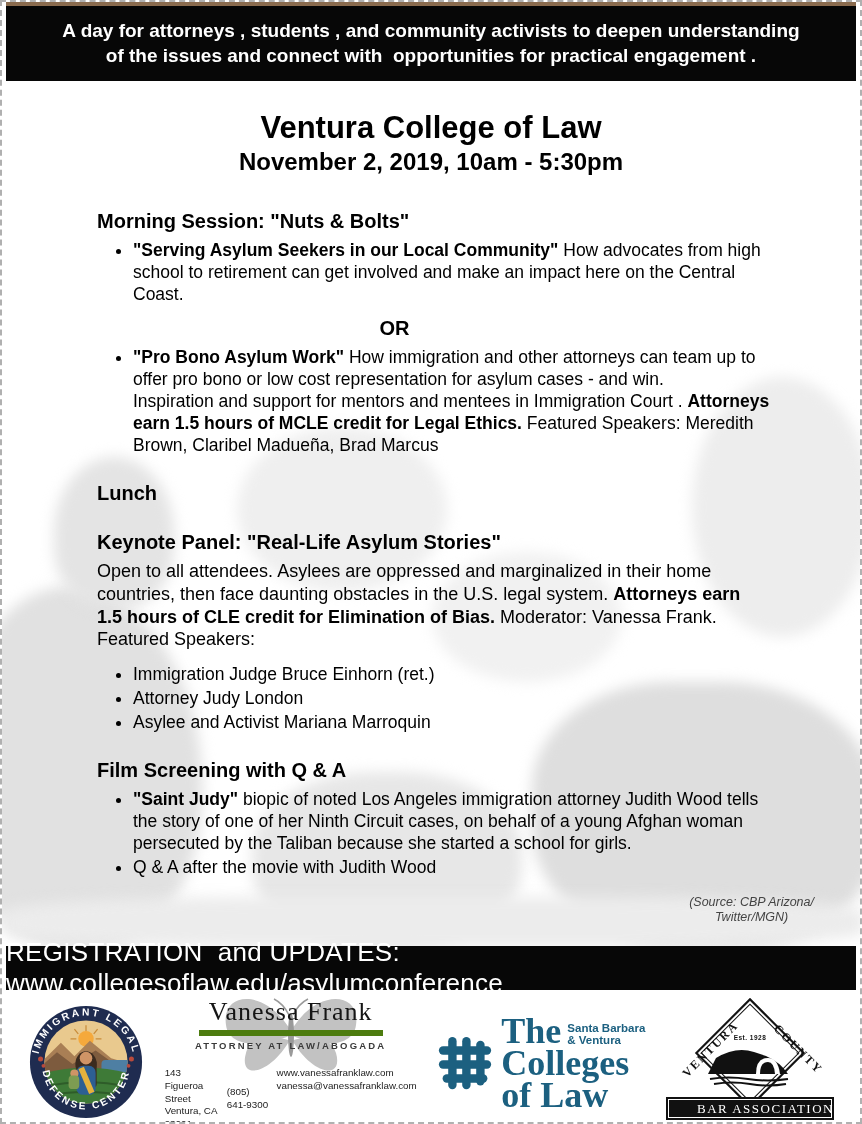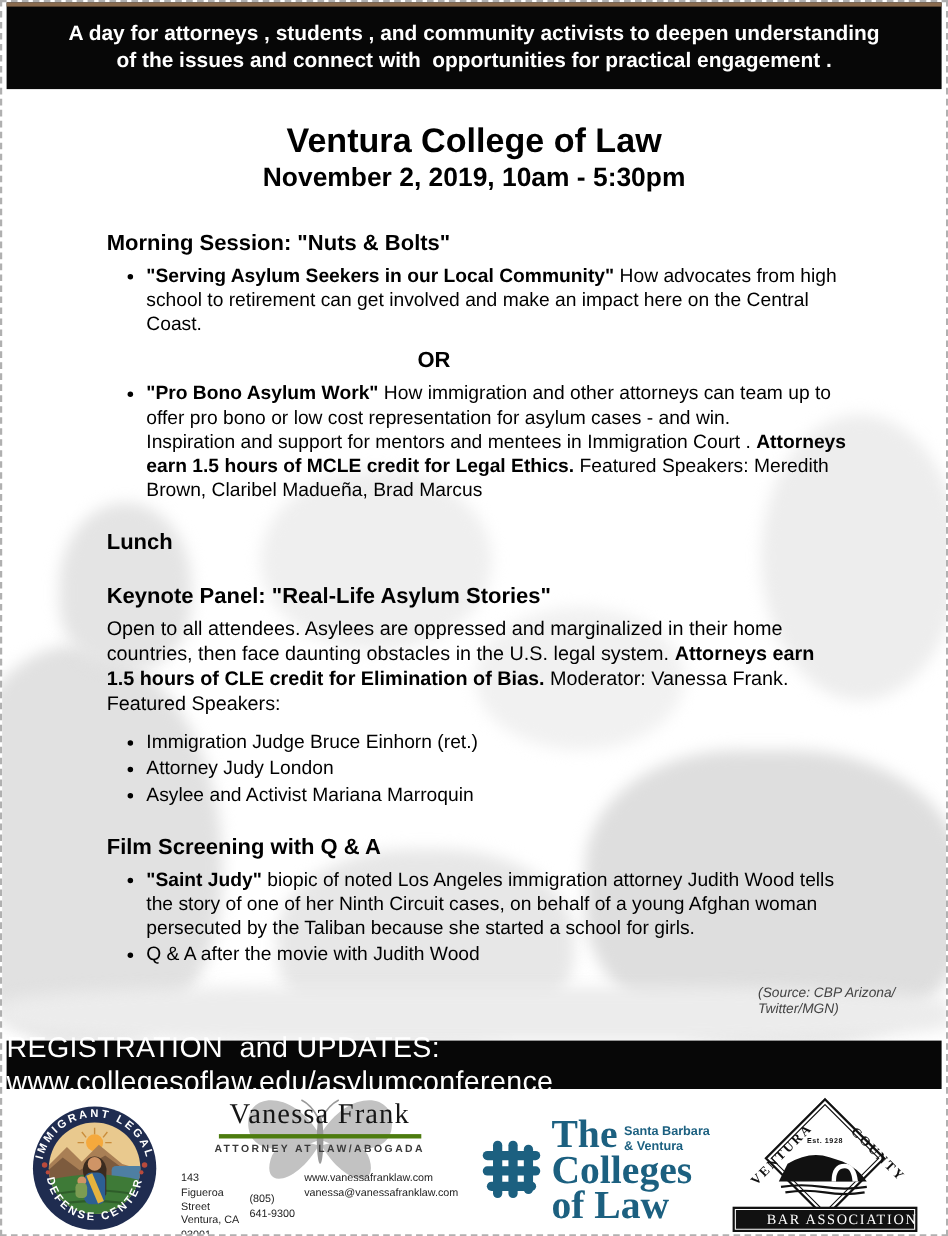--- a/index.html
+++ b/index.html
@@ -35,49 +35,49 @@
   .content h2{font-size:20px;font-weight:700;margin:26px 0 6px;line-height:1.15;}
   .content h2.first{margin-top:0;}
   .content ul{margin:6px 0 4px 36px;padding:0;}
   .content li{font-size:17.5px;line-height:1.26;margin-bottom:2px;}
   .or{font-size:20px;font-weight:700;text-align:center;margin:12px 90px 6px 0;}
   .indent-p{font-size:17.5px;line-height:1.26;margin:8px 0 0 53px;max-width:600px;}
   .full-p{font-size:18px;line-height:1.26;margin:2px 0 0;max-width:672px;}
   .speakers{margin-top:12px !important;}
   b.run{font-weight:700;}
   .source-note{
-    position:absolute;z-index:1;top:893px;right:46px;text-align:left;
+    position:absolute;z-index:1;top:893px;right:46px;text-align:center;
     font-size:12.5px;font-style:italic;color:#444;line-height:1.2;
   }
   
   .reg-banner{
     position:absolute;z-index:2;left:4px;right:4px;top:944px;height:44px;
     background:#070707;color:#fff;display:flex;align-items:center;justify-content:center;
     font-size:26px;letter-spacing:.3px;white-space:pre-wrap;
   }
   
   .footer{
     position:absolute;z-index:2;left:0;right:0;top:1002px;height:120px;
     display:flex;align-items:center;justify-content:space-between;padding:0 26px;box-sizing:border-box;
     background:transparent;
   }
   
   .vf{position:relative;width:252px;text-align:center;}
   .vf-butterfly{position:absolute;left:50%;top:-14px;transform:translateX(-50%);z-index:0;}
   .vf-name{
     position:relative;z-index:1;font-family:"Liberation Serif",serif;font-size:26px;letter-spacing:1px;
-    color:#151515;border-bottom:4px solid #4d7c0f;padding:0 10px 3px;display:inline-block;
+    color:#151515;border-bottom:6px solid #4d7c0f;padding:0 10px 3px;display:inline-block;
   }
   .vf-tag{position:relative;z-index:1;font-size:9.5px;letter-spacing:2.2px;color:#3a3a3a;margin-top:4px;font-weight:700;}
   .vf-contact{position:relative;z-index:1;display:flex;gap:8px;justify-content:center;margin-top:16px;font-size:9.8px;color:#222;line-height:1.3;text-align:left;}
   .vf-contact .mid{align-self:center;}
   
   .col{display:flex;align-items:center;gap:8px;color:#1c6080;}
   .col-text{font-family:"Liberation Serif",serif;font-weight:700;line-height:.88;}
-  .col-row1{display:flex;align-items:flex-end;gap:6px;}
+  .col-row1{display:flex;align-items:center;gap:6px;}
   .col-big{font-size:36px;}
   .col-region{font-size:11.5px;line-height:1.1;margin-top:4px;font-family:"Liberation Sans",sans-serif;font-weight:700;}
   
   .vcba{position:relative;width:168px;height:112px;}
   .vcba-diamond{
     position:absolute;left:45px;top:6px;width:74px;height:74px;background:#fff;
     border:2px solid #111;transform:rotate(45deg);
     box-shadow:inset 0 0 0 2px #fff, inset 0 0 0 3px #111;
   }
   .vcba-ventura,.vcba-county{

